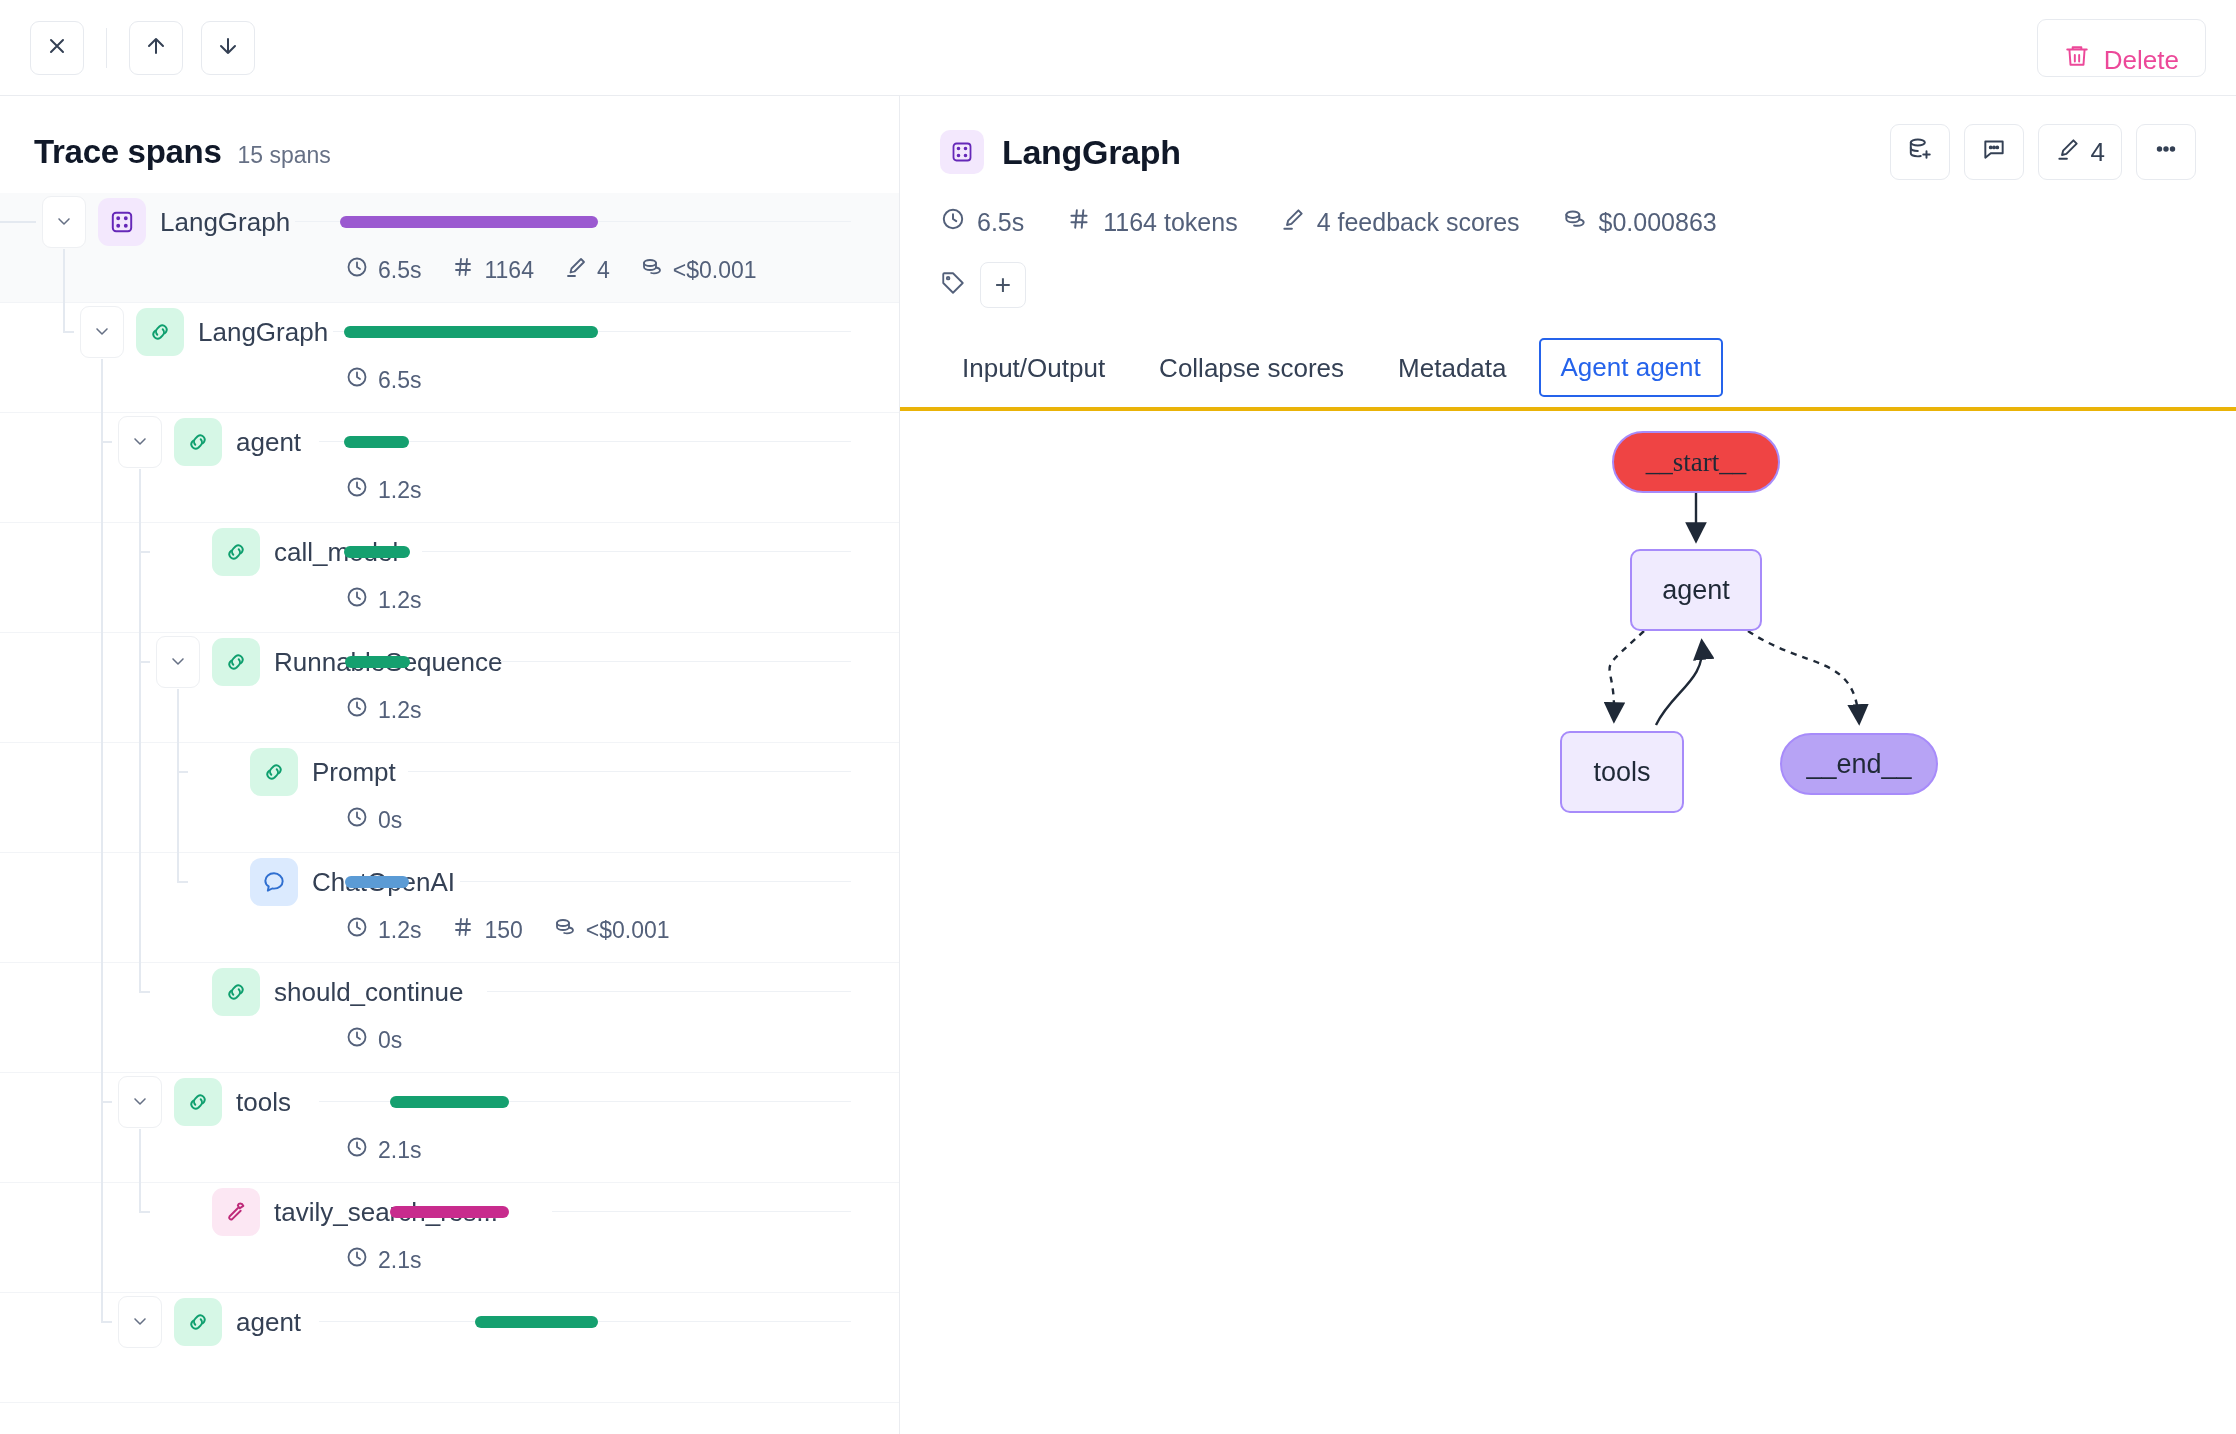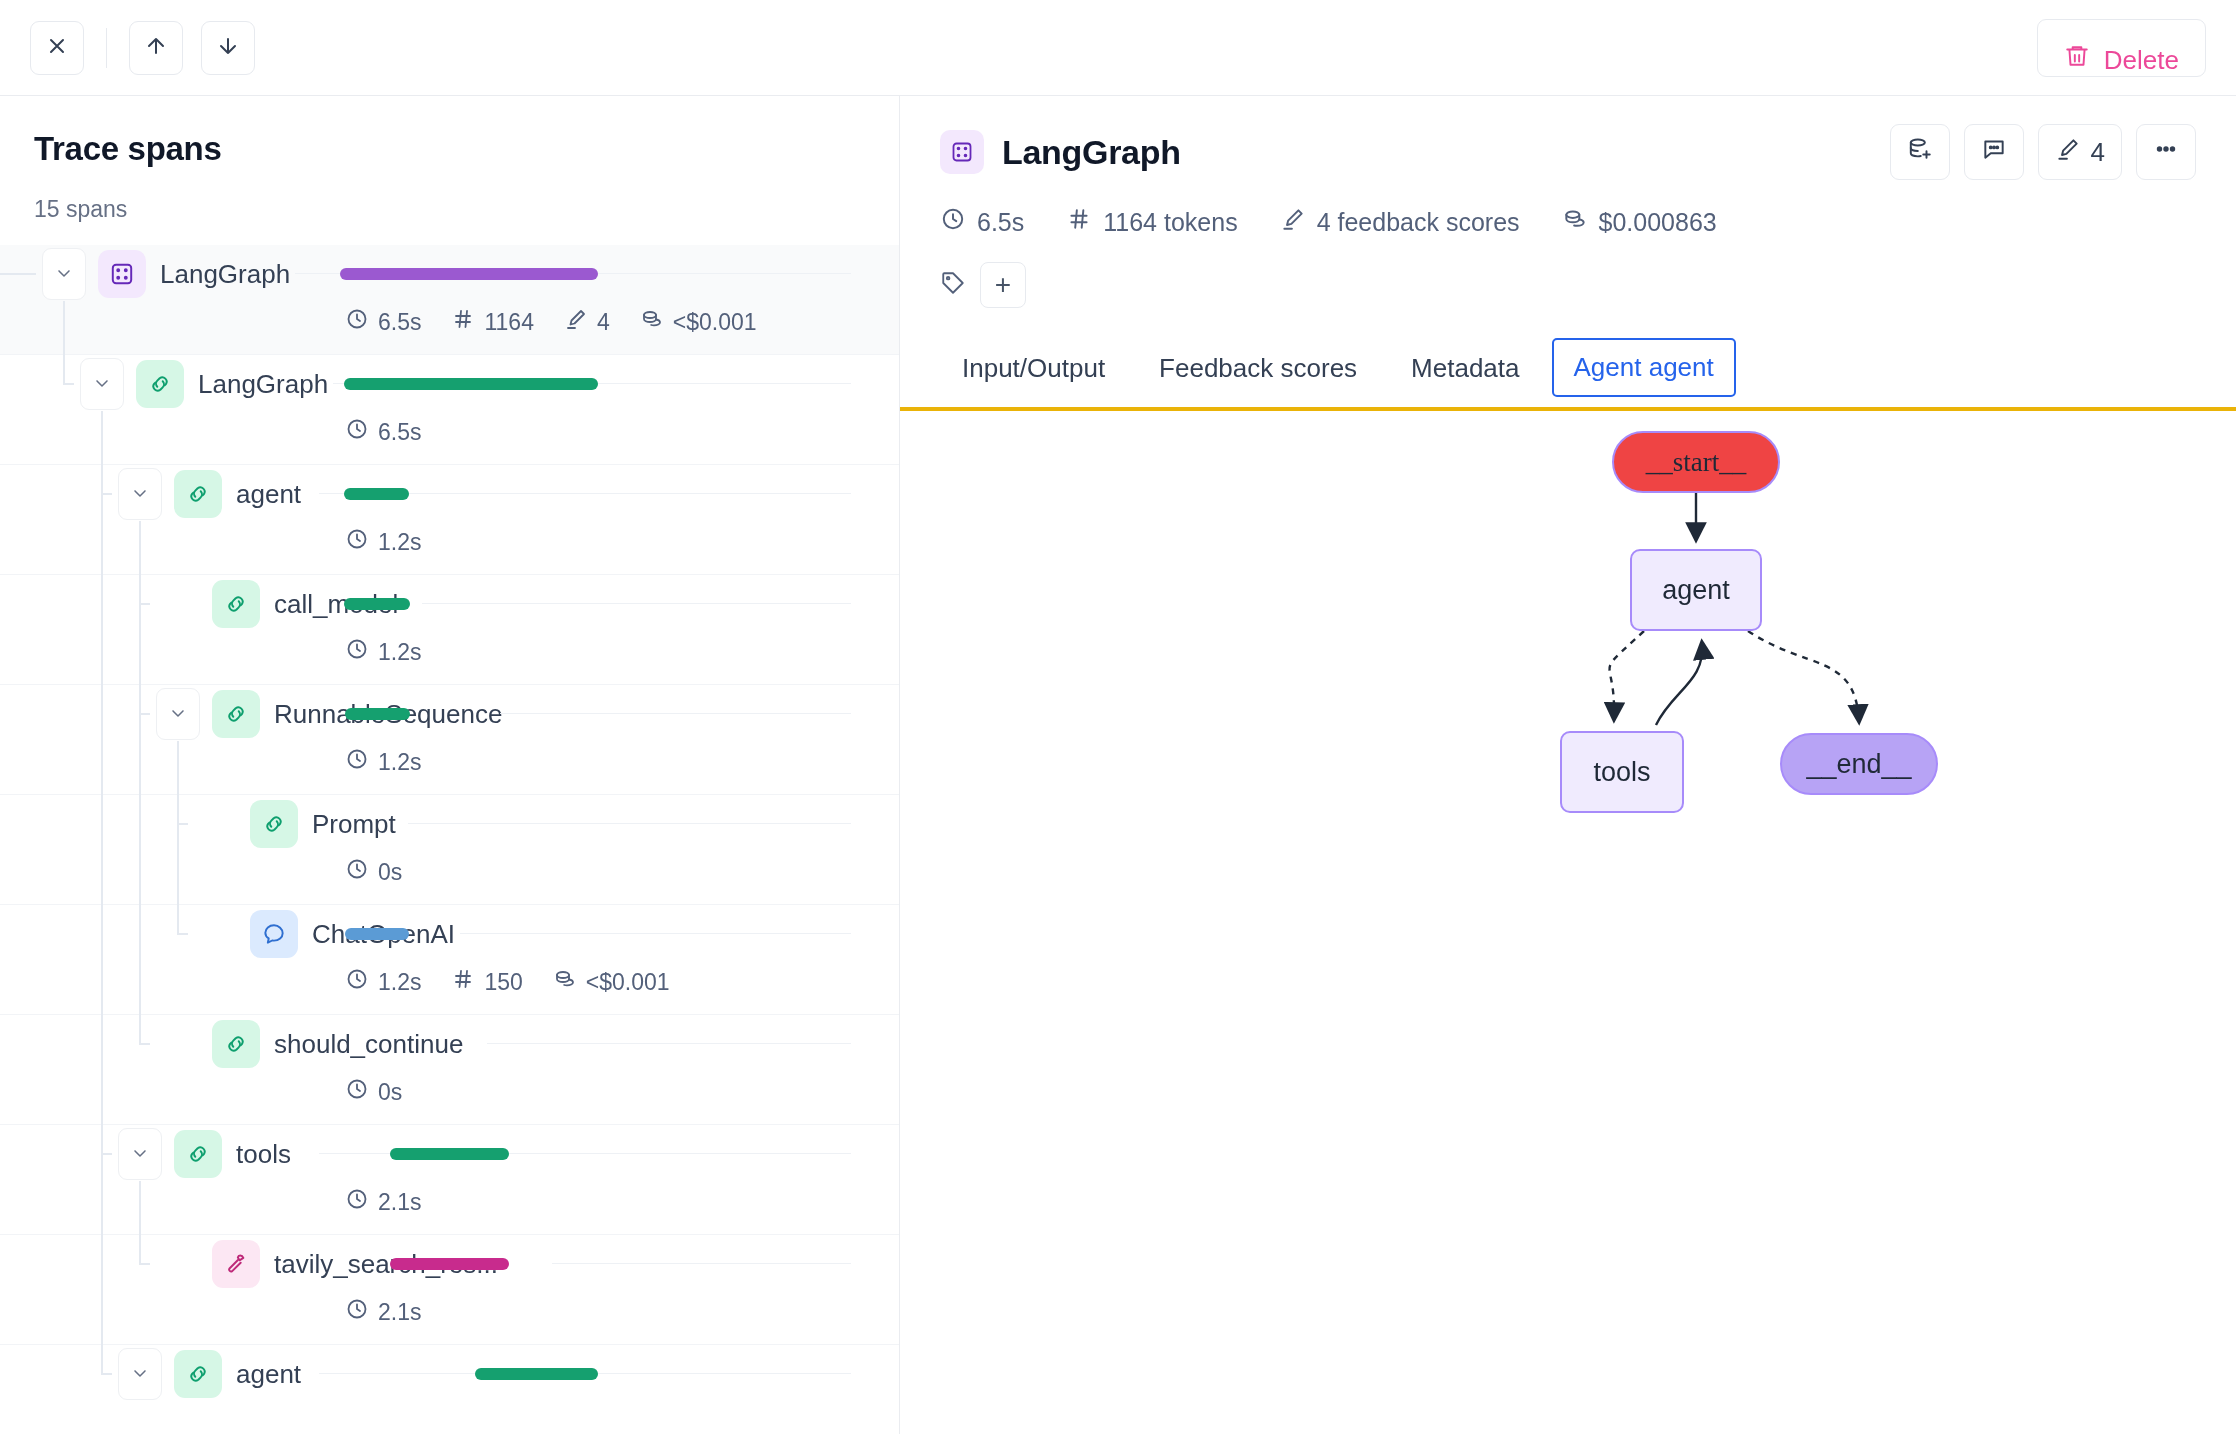--- a/index.html
+++ b/index.html
@@ -40,21 +40,21 @@
   .body { flex: 1 1 auto; display: flex; min-height: 0; }
 
   
   .left {
     width: 900px; flex: 0 0 900px;
     border-right: 1px solid #eaecf0;
     display: flex; flex-direction: column;
     background: #fff; min-height: 0;
   }
   .left-head { padding: 34px 34px 0 34px; }
-  .lh-title-row { display: flex; align-items: baseline; gap: 16px; flex-direction: column; }
+  .lh-title-row { display: flex; align-items: baseline; gap: 16px; }
   .lh-title { font-size: 33px; font-weight: 700; color: #101828; letter-spacing: -0.3px; }
   .lh-count { font-size: 23px; color: #667085; margin-top: 12px; }
   .lh-controls { display: flex; align-items: center; margin-top: 26px; gap: 16px; }
   .search-box {
     width: 408px; height: 56px;
     border: 1px solid #e7eaef; border-radius: 9px;
     display: flex; align-items: center; gap: 12px;
     padding: 0 18px; background: #fff;
   }
   .search-box .ph { font-size: 24px; color: #98a2b3; }
@@ -618,21 +618,21 @@
             <svg width="26" height="26" viewBox="0 0 24 24" fill="none" stroke="#53607a" stroke-width="1.7" stroke-linejoin="round">
                 <path d="M3 12V4a1 1 0 0 1 1-1h8l9 9-9 9-9-9z"></path>
                 <circle cx="7.5" cy="7.5" r="1.2"></circle>
               </svg>
           </span>
           <button class="tag-add">+</button>
         </div>
       </div>
       <div class="rp-tabs" id="rp-tabs">
           <button class="rp-tab">Input/Output</button>
-          <button class="rp-tab">Feedback scores</button>
+          <button class="rp-tab">Collapse scores</button>
           <button class="rp-tab">Metadata</button>
           <button class="rp-tab active">Agent agent</button>
         </div>
       <div class="graph-area" id="graph-area">
           <svg width="1336" height="560" style="position: absolute; left: 0px; top: 0px;">
             <defs>
               <marker id="ah" markerWidth="9" markerHeight="9" refX="7" refY="4.5" orient="auto">
                 <path d="M0 0 L9 4.5 L0 9 z" fill="#1f2937"></path>
               </marker>
             </defs>

